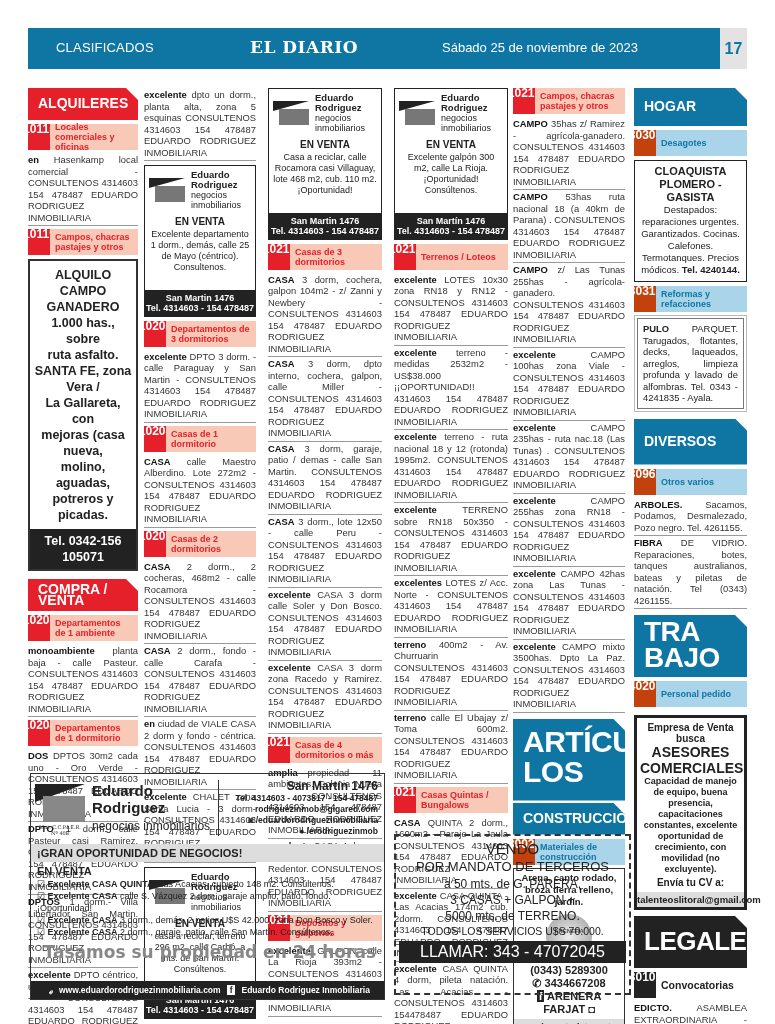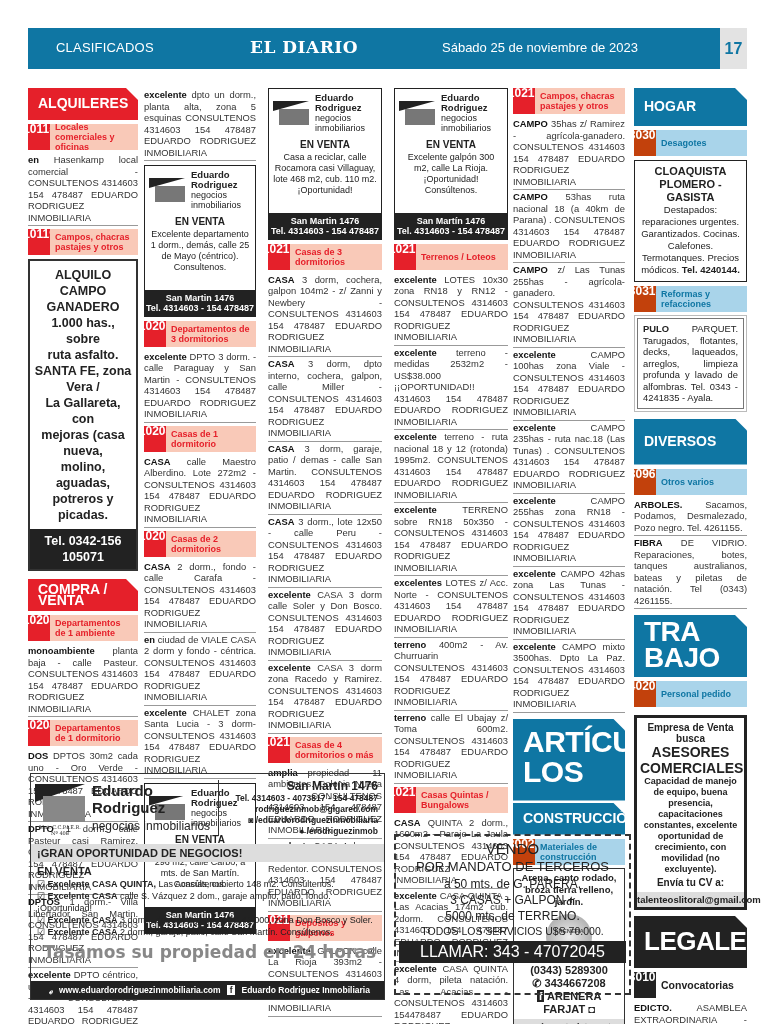--- a/index.html
+++ b/index.html
@@ -163,20 +163,21 @@
       <div class="lbl">Casas de 1 dormitorio</div>
     </div>
   <div class="ad"><b>CASA</b><span> calle Maestro Alberdino. Lote 272m2 - CONSULTENOS 4314603 154 478487 EDUARDO RODRIGUEZ INMOBILIARIA</span></div>
   <div class="cat red">
       <div class="code">
         <span>10</span>
         <span>209</span>
       </div>
       <div class="lbl">Casas de 2 dormitorios</div>
     </div>
+  <div class="ad"><b>CASA</b><span> 2 dorm., 2 cocheras, 468m2 - calle Rocamora - CONSULTENOS 4314603 154 478487 EDUARDO RODRIGUEZ INMOBILIARIA</span></div>
   <div class="ad"><b>CASA</b><span> 2 dorm., fondo - calle Carafa - CONSULTENOS 4314603 154 478487 EDUARDO RODRIGUEZ INMOBILIARIA</span></div>
   <div class="ad"><b>en</b><span> ciudad de VIALE CASA 2 dorm y fondo - céntrica. CONSULTENOS 4314603 154 478487 EDUARDO RODRIGUEZ INMOBILIARIA</span></div>
   <div class="ad"><b>excelente</b><span> CHALET zona Santa Lucia - 3 dorm- CONSULTENOS 4314603 154 478487 EDUARDO RODRIGUEZ INMOBILIARIA</span></div>
   <div class="boxad">
     <div class="top">
         <div class="mark"></div>
         <div class="brand"><b>Eduardo Rodriguez</b><span>negocios inmobiliarios</span></div>
       </div>
     <div class="ev">EN VENTA</div>
     <div class="desc">casa a reciclar, terreno 296 m2, calle Carbó, a mts. de San Martín. Consúltenos.</div>

